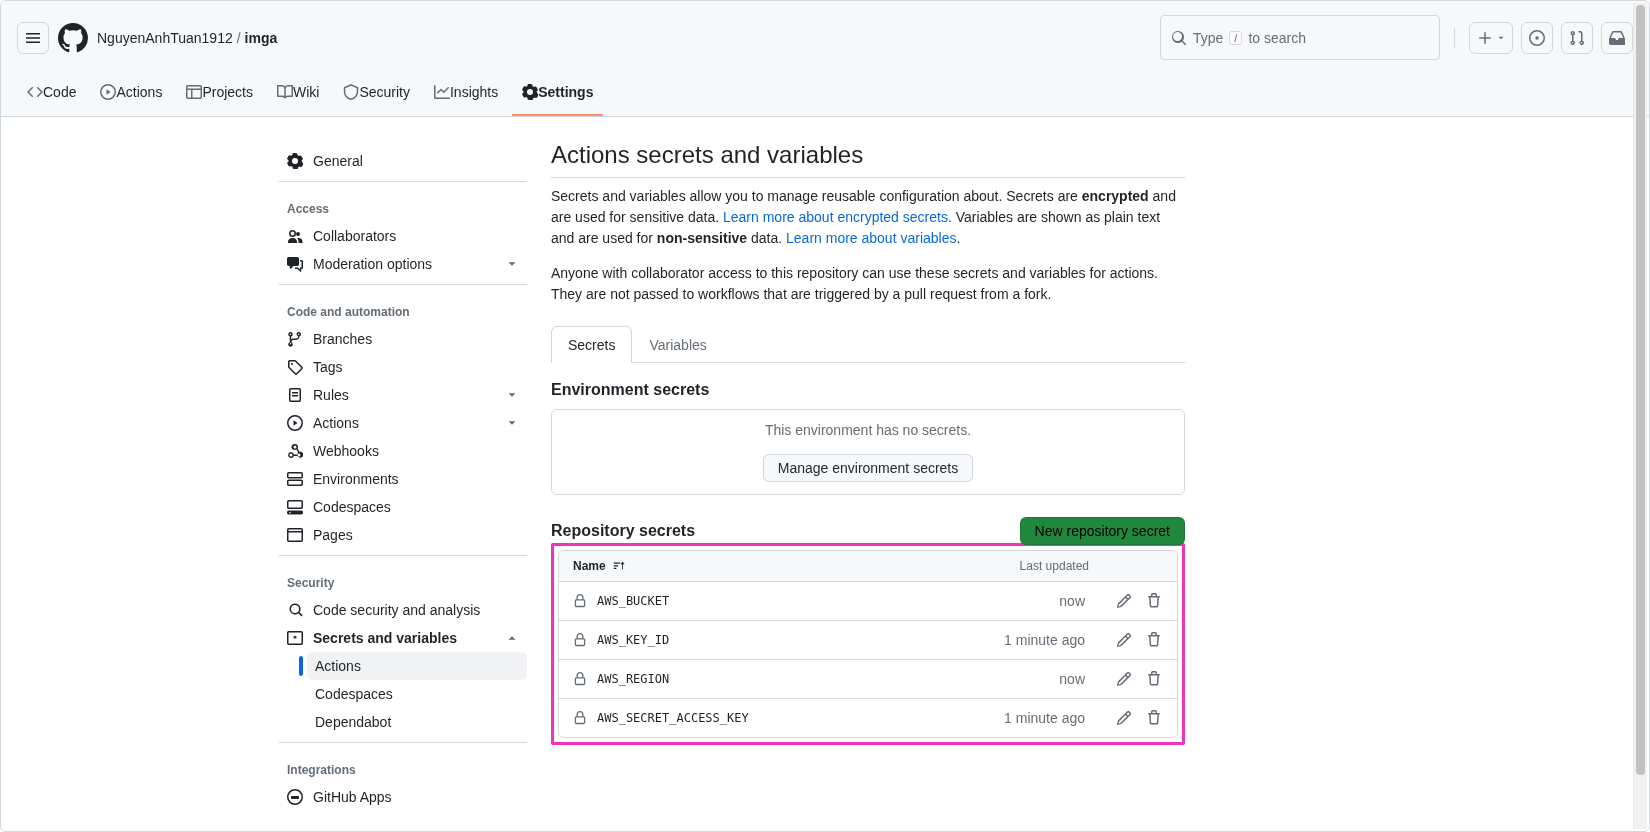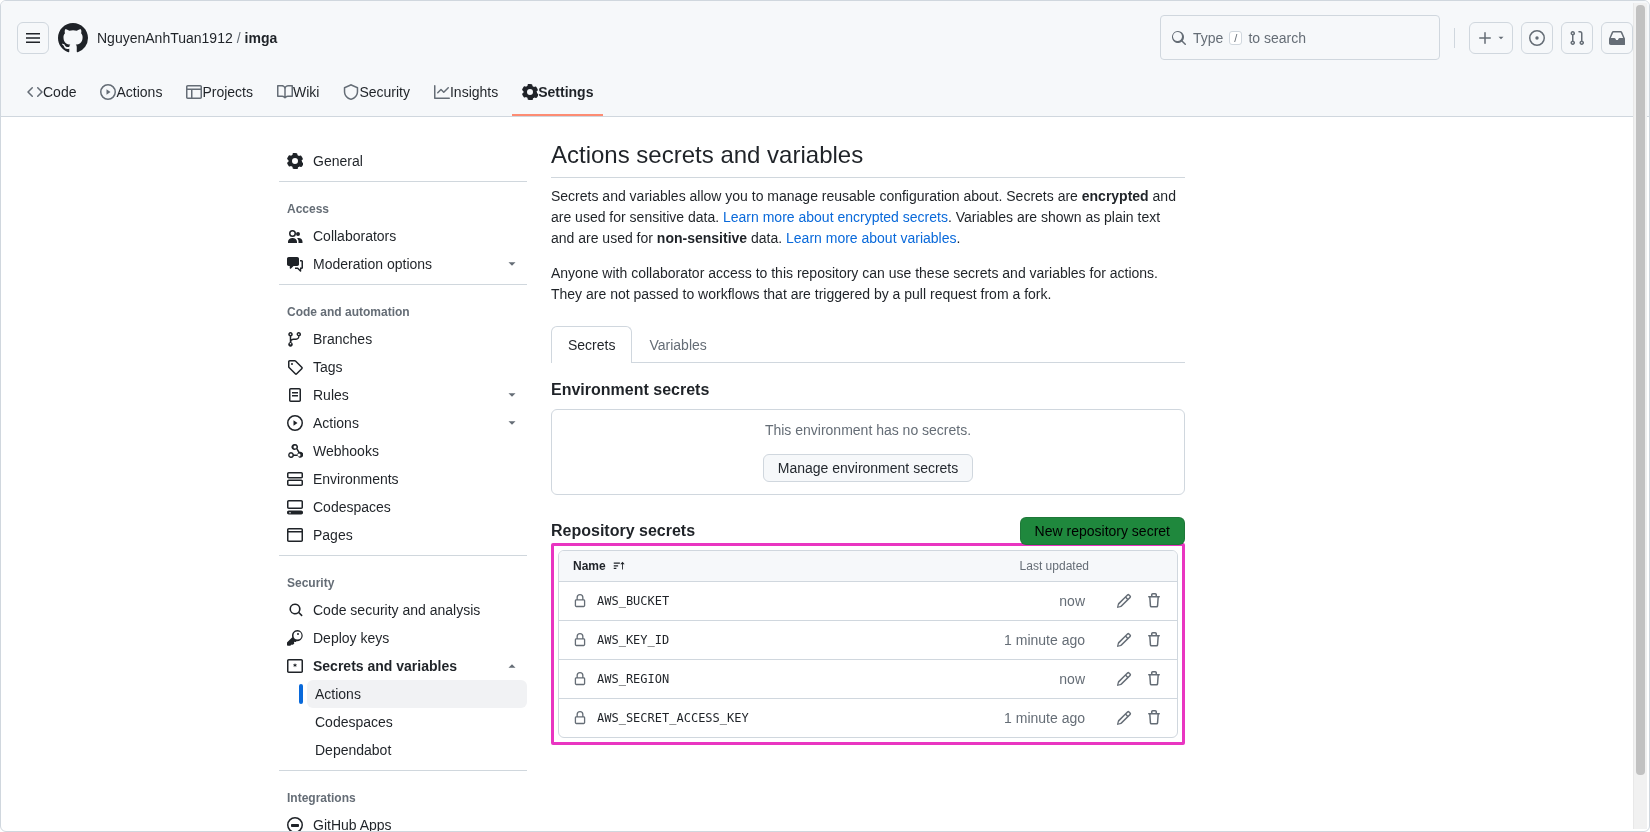--- a/index.html
+++ b/index.html
@@ -385,26 +385,20 @@
     </div>
 
     <div class="side-section">
       <div class="side-heading">Security</div>
       <div class="side-item">
         <svg width="16" height="16" viewBox="0 0 16 16">
             <path fill="currentColor" d="M8 1.5a5.5 5.5 0 103.47 9.77l2.63 2.63a.75.75 0 101.06-1.06l-2.63-2.63A5.5 5.5 0 008 1.5zM4 7a4 4 0 118 0 4 4 0 01-8 0z"></path>
           </svg>
         <span>Code security and analysis</span>
       </div>
-      <div class="side-item">
-        <svg width="16" height="16" viewBox="0 0 16 16">
-            <path fill="currentColor" d="M10.5 0a5.5 5.5 0 00-5.23 7.23L.22 12.28a.75.75 0 00-.22.53V15c0 .41.34.75.75.75H3.2c.2 0 .39-.8.53-.22l.97-.97.72.24c.26.09.55.02.75-.18l.85-.85c.2-.2.27-.49.18-.75l-.24-.72.5-.5.72.24c.26.09.55.02.75-.18l.58-.58A5.5 5.5 0 1010.5 0zm0 1.5a4 4 0 110 8 4 4 0 010-8zM12 4a1 1 0 11-2 0 1 1 0 012 0z"></path>
-          </svg>
-        <span>Deploy keys</span>
-      </div>
       <div class="side-item bold">
         <svg width="16" height="16" viewBox="0 0 16 16">
             <path fill="currentColor" d="M1.75 1h12.5c.97 0 1.75.78 1.75 1.75v10.5c0 .97-.78 1.75-1.75 1.75H1.75C.78 15 0 14.22 0 13.25V2.75C0 1.78.78 1 1.75 1zM1.5 2.75v10.5c0 .14.11.25.25.25h12.5c.14 0 .25-.11.25-.25V2.75a.25.25 0 00-.25-.25H1.75a.25.25 0 00-.25.25zM8 5l.5 1.5L10 6l-1 1.2L10 8.4l-1.5-.5L8 9.5 7.5 7.9 6 8.4l1-1.2L6 6l1.5.5z"></path>
           </svg>
         <span>Secrets and variables</span>
         <svg class="chev" width="14" height="14" viewBox="0 0 16 16">
             <path fill="currentColor" d="M4 10l4-4 4 4z"></path>
           </svg>
       </div>
       <div class="side-sub">

